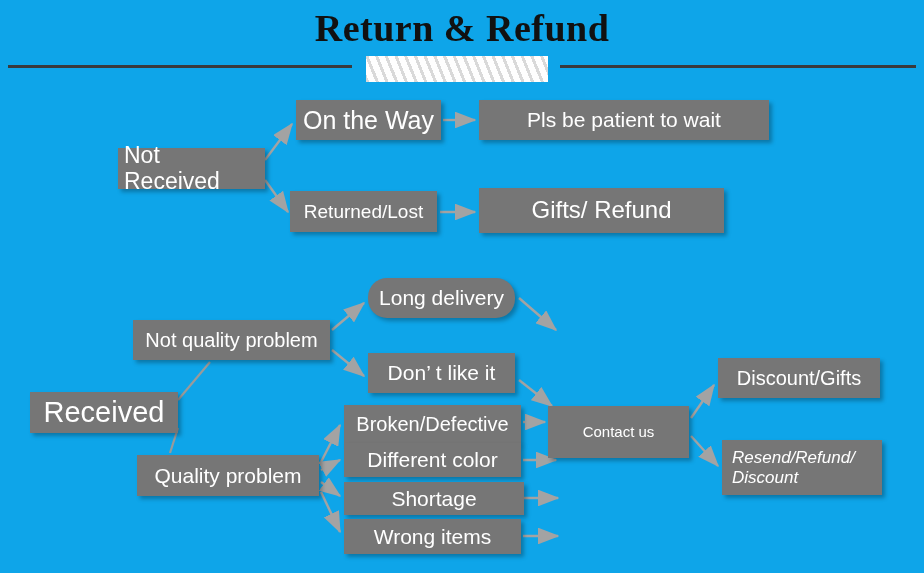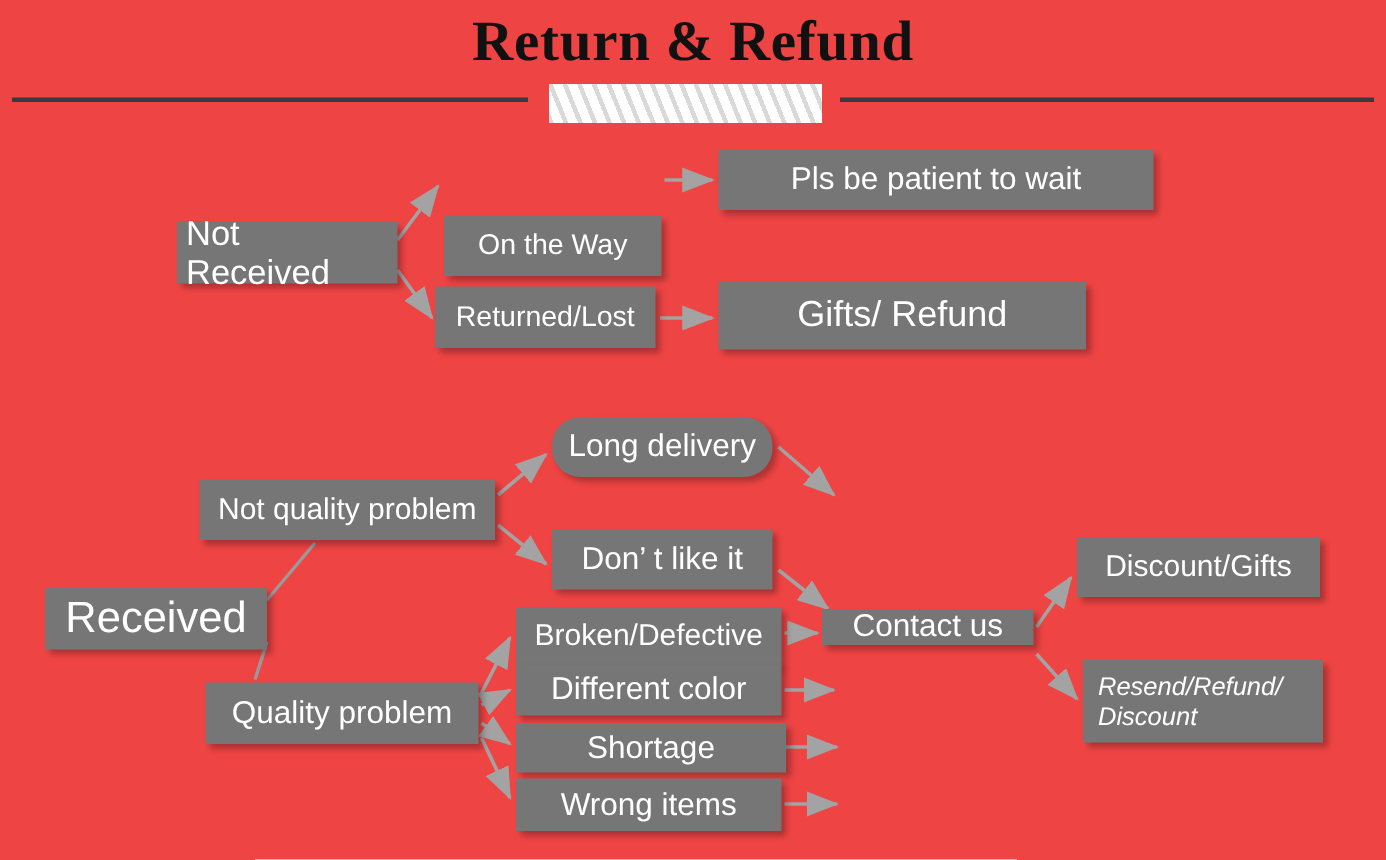--- a/index.html
+++ b/index.html
@@ -4,21 +4,21 @@
 <style>
   html, body {
     margin: 0;
     padding: 0;
     background: #ffffff;
   }
   #page {
     position: relative;
     width: 924px;
     height: 573px;
-    background: #ef4444;
+    background: #0ea5e9;
     overflow: hidden;
     font-family: "Liberation Sans", sans-serif;
   }
 
   
   #title {
     position: absolute;
     left: 0;
     top: 6px;
     width: 924px;
@@ -73,38 +73,38 @@
     font-size: 20px;
   }
   .box.left-align {
     justify-content: flex-start;
     padding-left: 10px;
     text-align: left;
   }
 
   
   #box-not-received   { left:118px; top:148px; width:147px; height:41px; font-size:23px; }
-  #box-on-the-way     { left:296px; top:100px; width:145px; height:40px; font-size:19px;margin-top:44px; }
+  #box-on-the-way     { left:296px; top:100px; width:145px; height:40px; font-size:25px; }
   #box-pls-wait       { left:479px; top:100px; width:290px; height:40px; font-size:21px; }
   #box-returned-lost  { left:290px; top:191px; width:147px; height:41px; font-size:19px; }
   #box-resend-refund  { left:479px; top:188px; width:245px; height:45px; font-size:24px; }
 
   #box-received       { left:30px;  top:392px; width:148px; height:41px; font-size:29px; }
   #box-not-quality    { left:133px; top:320px; width:197px; height:40px; font-size:20px; }
   #box-quality        { left:137px; top:455px; width:182px; height:41px; font-size:21px; }
 
   #box-long-delivery  { left:368px; top:278px; width:147px; height:40px; font-size:21px;border-radius:19px; }
   #box-dont-like      { left:368px; top:353px; width:147px; height:40px; font-size:21px; }
 
   #box-broken         { left:344px; top:405px; width:177px; height:39px; font-size:20px; }
   #box-diff-color     { left:344px; top:443px; width:177px; height:34px; font-size:21px; }
   #box-shortage       { left:344px; top:482px; width:180px; height:33px; font-size:21px; }
   #box-wrong-items    { left:344px; top:519px; width:177px; height:35px; font-size:21px; }
 
-  #box-contact-us     { left:548px; top:406px; width:141px; height:24px; font-size:21px; }
+  #box-contact-us     { left:548px; top:406px; width:141px; height:52px; font-size:15px; }
   #box-discount-gifts { left:718px; top:358px; width:162px; height:40px; font-size:20px; }
   #box-resend-disc    { left:722px; top:440px; width:160px; height:55px; font-size:17px;font-style:italic; }
 
   
   #connectors {
     position: absolute;
     left: 0; top: 0;
     width: 924px;
     height: 573px;
     pointer-events: none;

